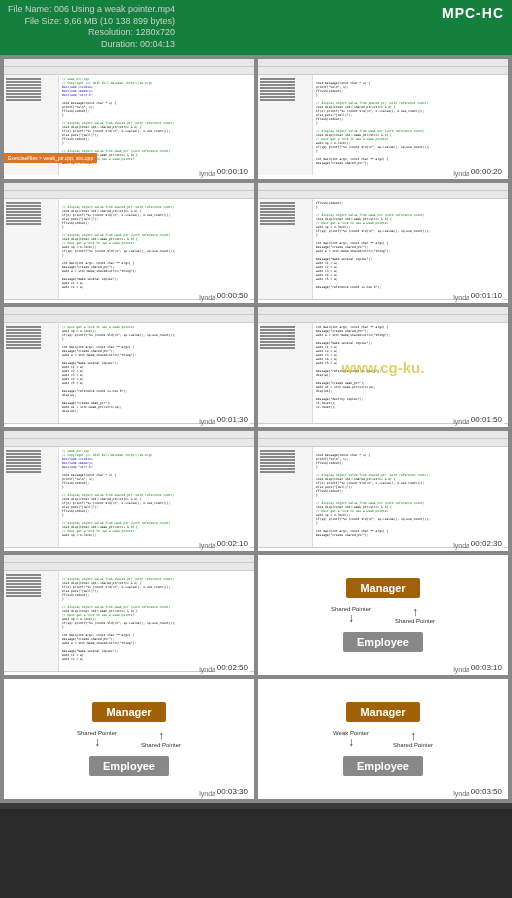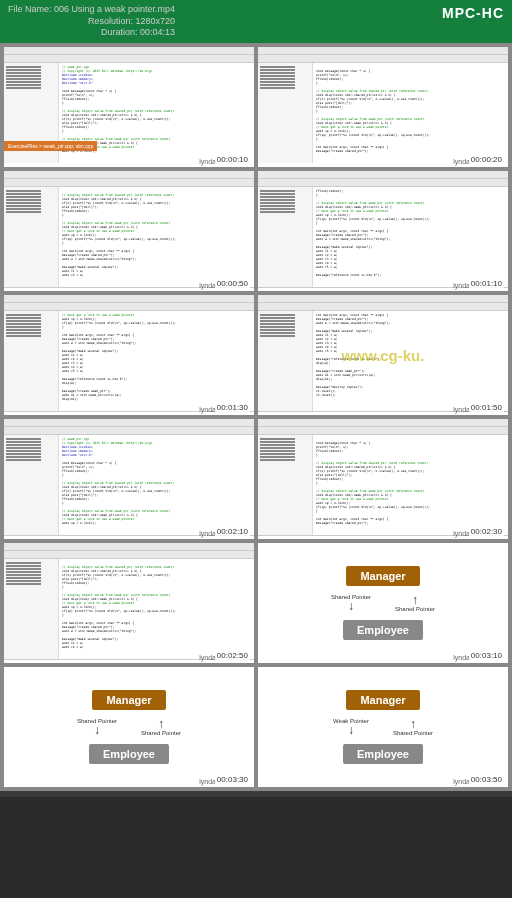--- a/index.html
+++ b/index.html
@@ -32,20 +32,21 @@
 .arrow-col { display: flex; flex-direction: column; align-items: center; }
 .arrow { font-size: 12px; line-height: 1; }
 .progress { height: 6px; background: #3a3a3a; position: relative; }
 </style>
 </head>
 <body>
 
 <div class="header">
   <div class="header-left">
     <div><span>File Name:</span> <span>006 Using a weak pointer.mp4</span></div>
+    <div><span>File Size:</span> <span>9,66 MB (10 138 899 bytes)</span></div>
     <div><span>Resolution:</span> <span>1280x720</span></div>
     <div><span>Duration:</span> <span>00:04:13</span></div>
   </div>
   <div class="header-logo">MPC-HC</div>
 </div>
 
 <div class="grid">
     <div class="thumb">
       <div class="ide-bar"></div>
       <div class="ide-bar"></div>

